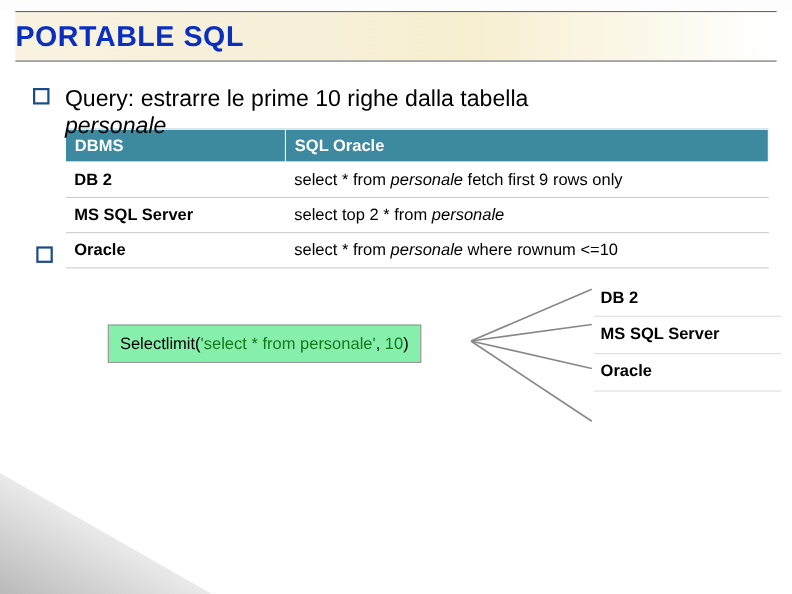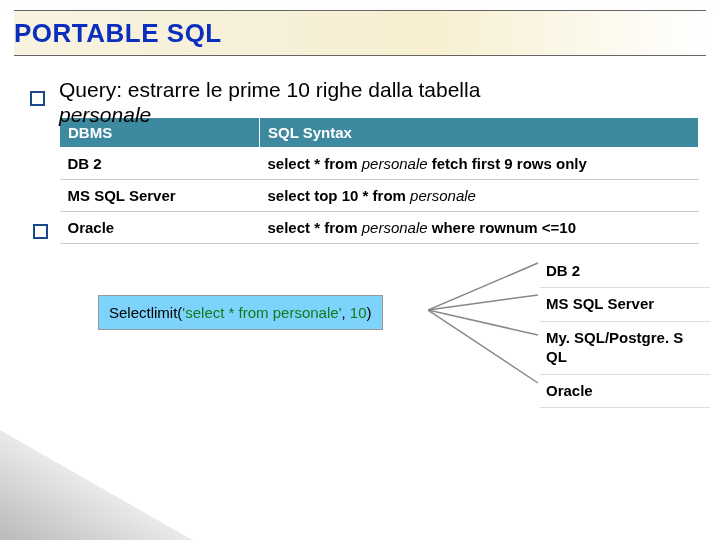--- a/index.html
+++ b/index.html
@@ -31,21 +31,21 @@
     font-weight: bold;
     font-size: 26px;
     color: #0a2fbf;
     letter-spacing: 0.5px;
   }
   .content {
     padding: 18px 30px 0 30px;
   }
   .bullet-row {
     display: flex;
-    align-items: flex-end;
+    align-items: flex-start;
     margin-bottom: 2px;
   }
   .square {
     width: 15px;
     height: 15px;
     border: 2px solid #1a4a8a;
     margin-top: 6px;
     margin-right: 14px;
     flex: 0 0 auto;
   }
@@ -82,21 +82,21 @@
     margin-left: 12px;
   }
   .tbl td {
     background: #fff;
     padding: 7px 8px;
     border-bottom: 1px solid #ccc;
     vertical-align: top;
     color: #000;
   }
   .tbl td:first-child { font-weight: bold; width: 200px; }
-  .sql-normal { font-weight: bold; }
+  .sql-normal { font-weight: normal; }
   .sql-italic { font-style: italic; }
   .select-limit-row {
     display: flex;
     align-items: center;
     margin-left: 3px;
     margin-top: -26px;
   }
   .select-limit-text {
     font-size: 21px;
     color: #000;
@@ -107,21 +107,21 @@
     margin-top: 18px;
     height: 160px;
   }
   .call-box {
     position: absolute;
     left: 68px;
     top: 38px;
     border: 1px solid #999;
     padding: 8px 10px;
     font-size: 15px;
-    background: #7dd3fc;
+    background: #86efac;
   }
   .call-green { color: #127a1a; }
   .call-black { color: #000; }
   .fan-svg {
     position: absolute;
     left: 398px;
     top: -2px;
     width: 120px;
     height: 150px;
   }
@@ -165,32 +165,32 @@
     <div class="bullet-row">
       <span class="square"></span>
       <span class="query-text">Query: estrarre le prime 10 righe dalla tabella</span>
     </div>
     <div class="personale-cut">personale</div>
 
     <table class="tbl">
       <tbody>
           <tr>
         <th>DBMS</th>
-        <th>SQL Syntax</th>
+        <th>SQL Oracle</th>
       </tr>
       <tr>
         <td>DB 2</td>
         <td>
           <span class="sql-normal">select * from </span><span class="sql-italic">personale </span><span class="sql-normal">fetch first 9 rows only</span>
         </td>
       </tr>
       <tr>
         <td>MS SQL Server</td>
         <td>
-          <span class="sql-normal">select top 10 * from </span><span class="sql-italic">personale</span><span class="sql-normal"></span>
+          <span class="sql-normal">select top 2 * from </span><span class="sql-italic">personale</span><span class="sql-normal"></span>
         </td>
       </tr>
       <tr>
         <td>Oracle</td>
         <td>
           <span class="sql-normal">select * from </span><span class="sql-italic">personale </span><span class="sql-normal">where rownum &lt;=10</span>
         </td>
       </tr>
     </tbody>
       </table>
@@ -208,21 +208,20 @@
       <svg class="fan-svg" viewBox="0 0 120 150">
         <line x1="0" y1="55" x2="110" y2="8" stroke="#888" stroke-width="1.5"></line>
         <line x1="0" y1="55" x2="110" y2="40" stroke="#888" stroke-width="1.5"></line>
         <line x1="0" y1="55" x2="110" y2="80" stroke="#888" stroke-width="1.5"></line>
         <line x1="0" y1="55" x2="110" y2="128" stroke="#888" stroke-width="1.5"></line>
       </svg>
 
       <div class="db-list">
         <div class="db-item">DB 2</div>
         <div class="db-item">MS SQL Server</div>
-        <div class="db-item">My. SQL/Postgre. S QL</div>
         <div class="db-item">Oracle</div>
       </div>
 
     </div>
 
   </div>
 
   <div class="corner-gradient"></div>
 </div>
 

